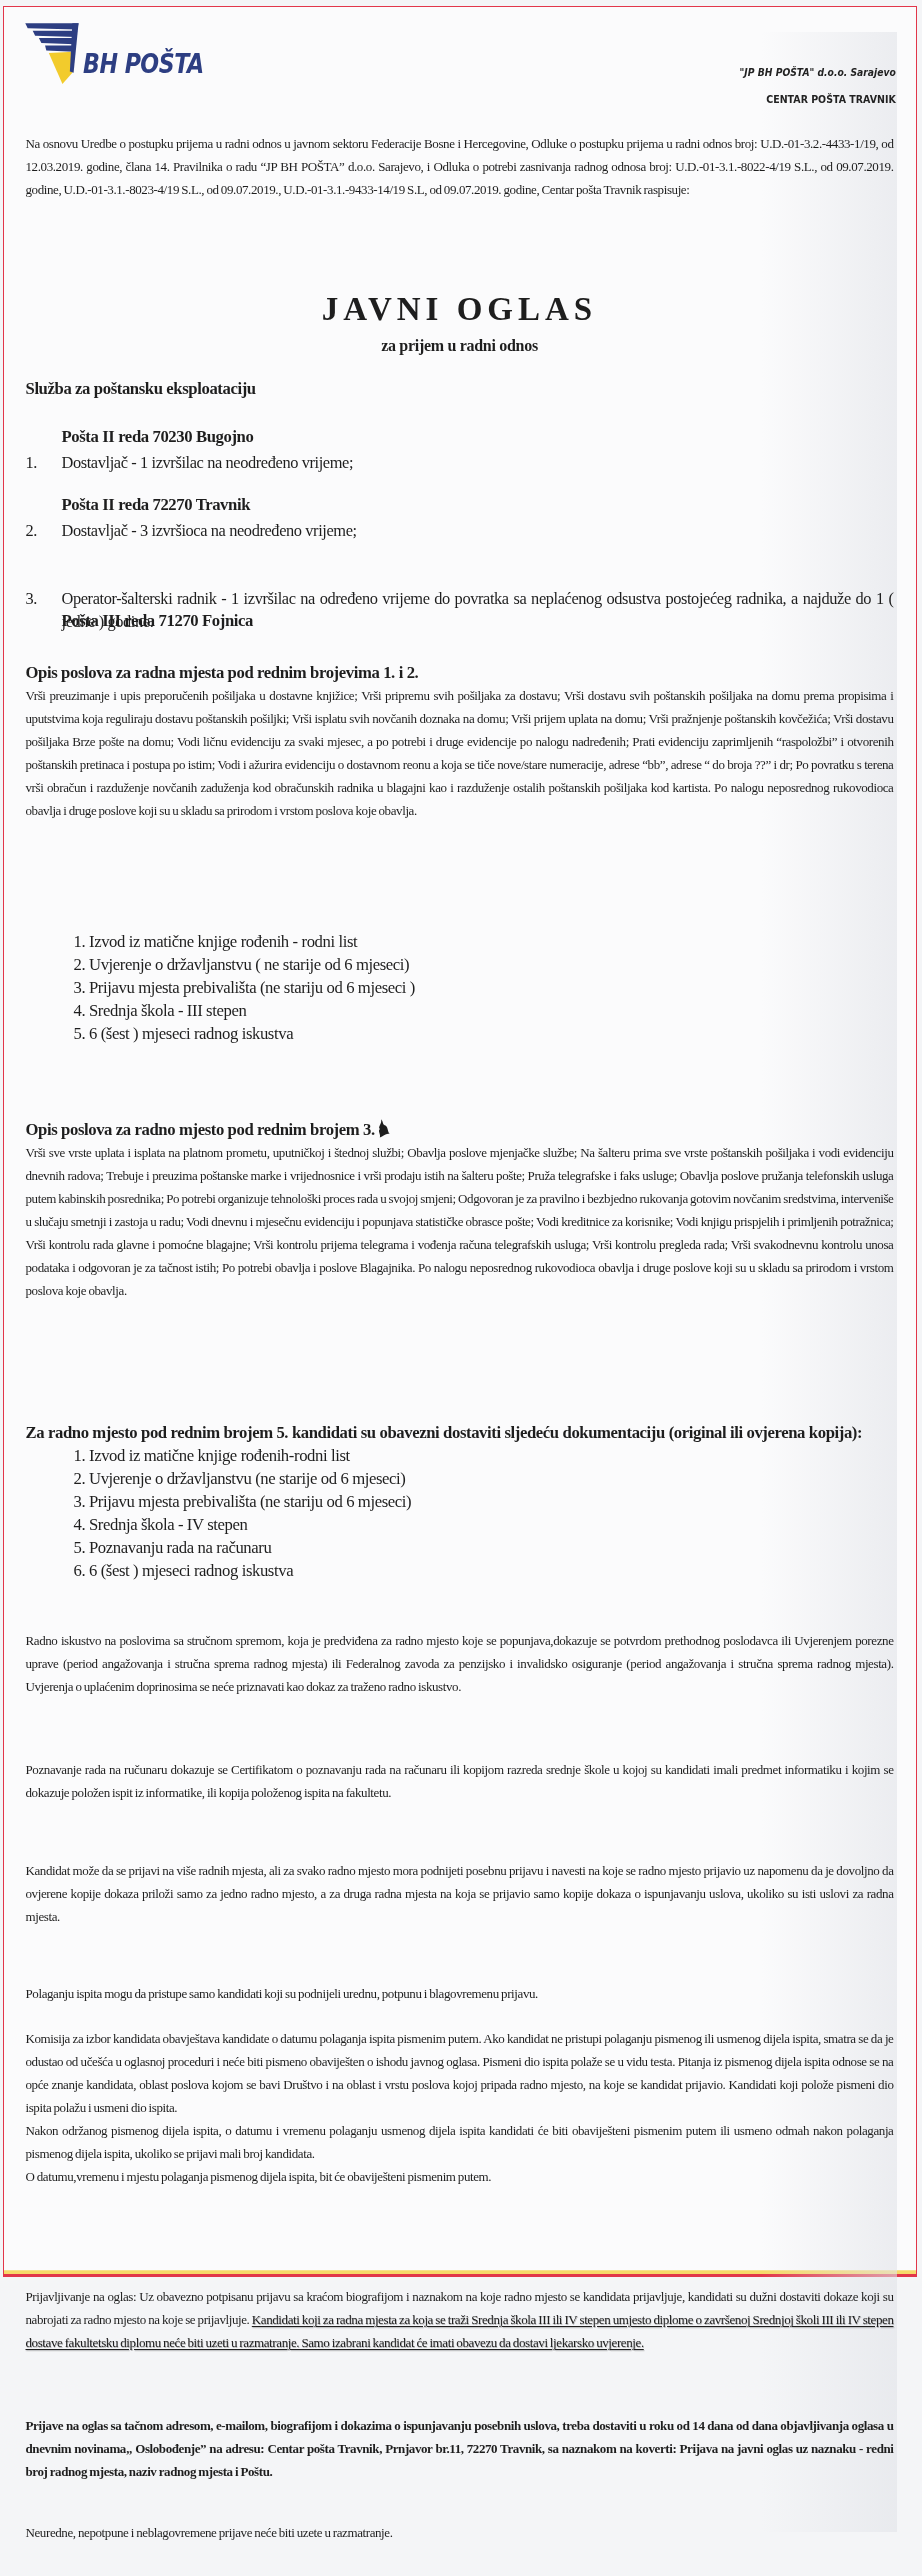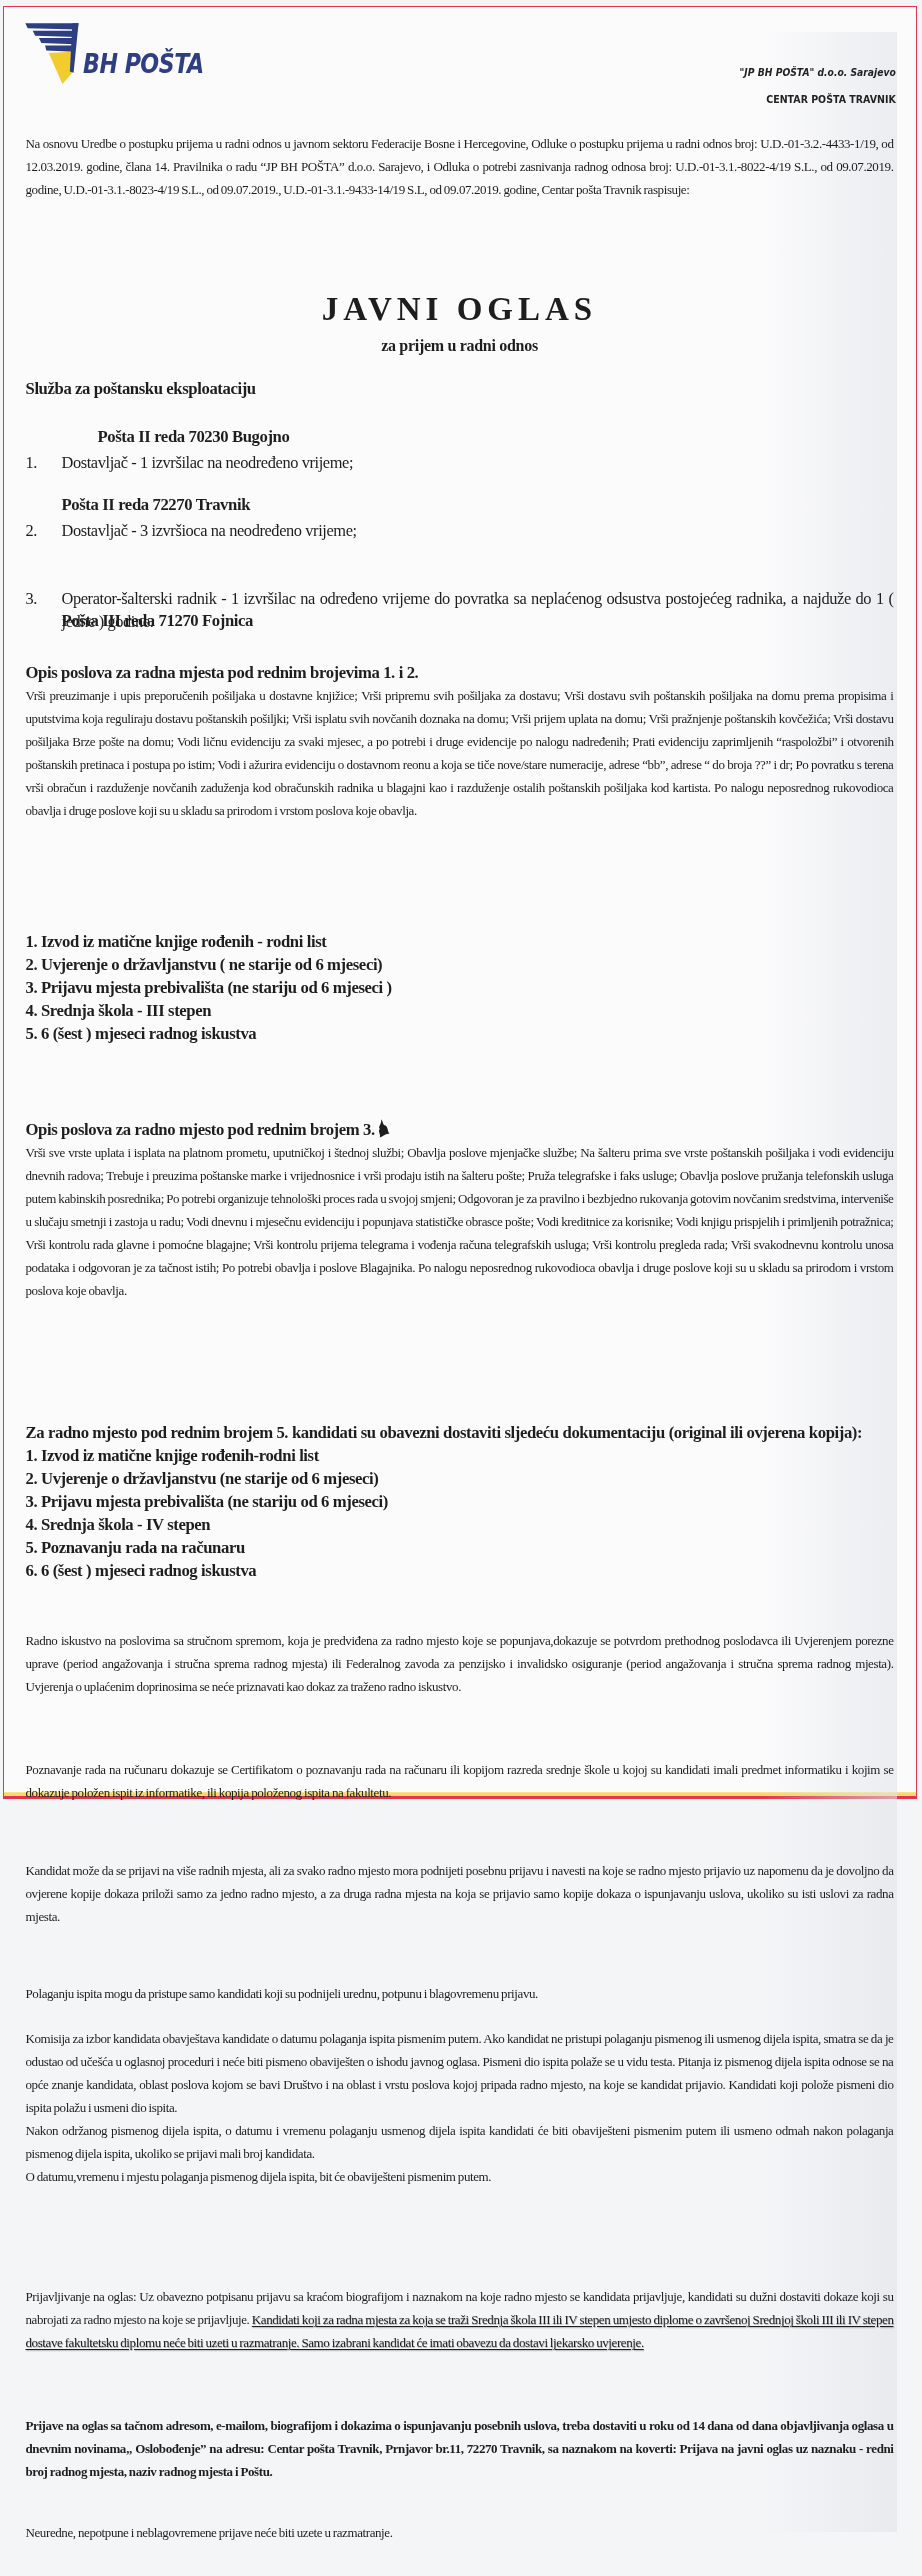--- a/index.html
+++ b/index.html
@@ -10,21 +10,21 @@
     font-family: "Liberation Serif", "DejaVu Serif", serif;
     color: #1e1e1e;
     position: relative;
     overflow: hidden;
   }
   .frame {
     position: absolute;
     left: 2.5px;
     top: 6.2px;
     width: 914px;
-    height: 1793px;
+    height: 2271px;
     border: 1.9px solid #e2364a;
     border-bottom: 3.1px solid #e2364a;
     box-shadow: inset 0 -3.7px 0 #f7d96a;
     background: #fbfbfc;
     box-sizing: border-box;
   }
   .content {
     position: absolute;
     left: 22px;
     right: 22px;
@@ -121,23 +121,24 @@
     font-size: 16.7px;
     font-weight: bold;
     line-height: 23px;
     letter-spacing: -0.4px;
     text-align: justify;
     display: flex;
   }
   .doc-list { list-style: none; margin: 0; padding: 0; }
   .doc-list li {
     font-size: 16.7px;
-    font-weight: bold;
-    line-height: 23px;
-    letter-spacing: -0.4px;
+    font-weight: normal;
+    line-height: 23px;
+    letter-spacing: -0.4px;
+    margin-left: 48px;
   }
   .underline-shadow {
     text-decoration: underline;
     text-decoration-thickness: 1.2px;
     text-underline-offset: 1.9px;
     text-shadow: 0.6px 1.2px 0.6px rgba(0,0,0,0.25);
   }
   .stain {
     display: inline-block;
     width: 15px;
@@ -181,21 +182,21 @@
 
     <p class="text intro">Na osnovu Uredbe o postupku prijema u radni odnos u javnom sektoru Federacije Bosne i Hercegovine, Odluke o postupku prijema u radni odnos broj: U.D.-01-3.2.-4433-1/19, od 12.03.2019. godine, člana 14. Pravilnika o radu “JP BH POŠTA” d.o.o. Sarajevo, i Odluka o potrebi zasnivanja radnog odnosa broj: U.D.-01-3.1.-8022-4/19 S.L., od 09.07.2019. godine, U.D.-01-3.1.-8023-4/19 S.L., od 09.07.2019., U.D.-01-3.1.-9433-14/19 S.L, od 09.07.2019. godine, Centar pošta Travnik raspisuje:</p>
 
     <div class="title-block">
       <div class="title">JAVNI OGLAS</div>
       <div class="subtitle">za prijem u radni odnos</div>
     </div>
 
     <div class="service-title">Služba za poštansku eksploataciju</div>
 
-    <div class="post-office" style="top:420px;margin-left:36px;">Pošta II reda 70230 Bugojno</div>
+    <div class="post-office" style="top:420px;">Pošta II reda 70230 Bugojno</div>
     <div class="position" style="top:444px;">
       <span class="num">1.</span>
       <span class="desc">Dostavljač - 1 izvršilac na neodređeno vrijeme;</span>
     </div>
 
     <div class="post-office" style="top:488px;">Pošta II reda 72270 Travnik</div>
     <div class="position" style="top:512px;">
       <span class="num">2.</span>
       <span class="desc">Dostavljač - 3 izvršioca na neodređeno vrijeme;</span>
     </div>

